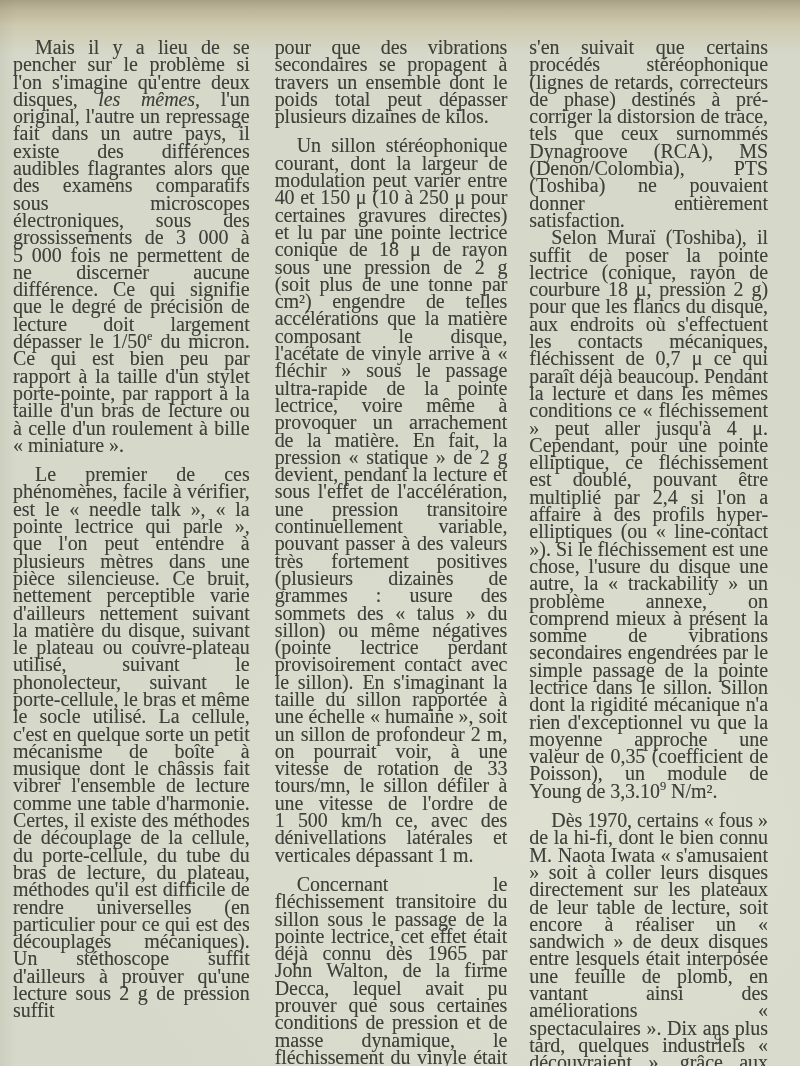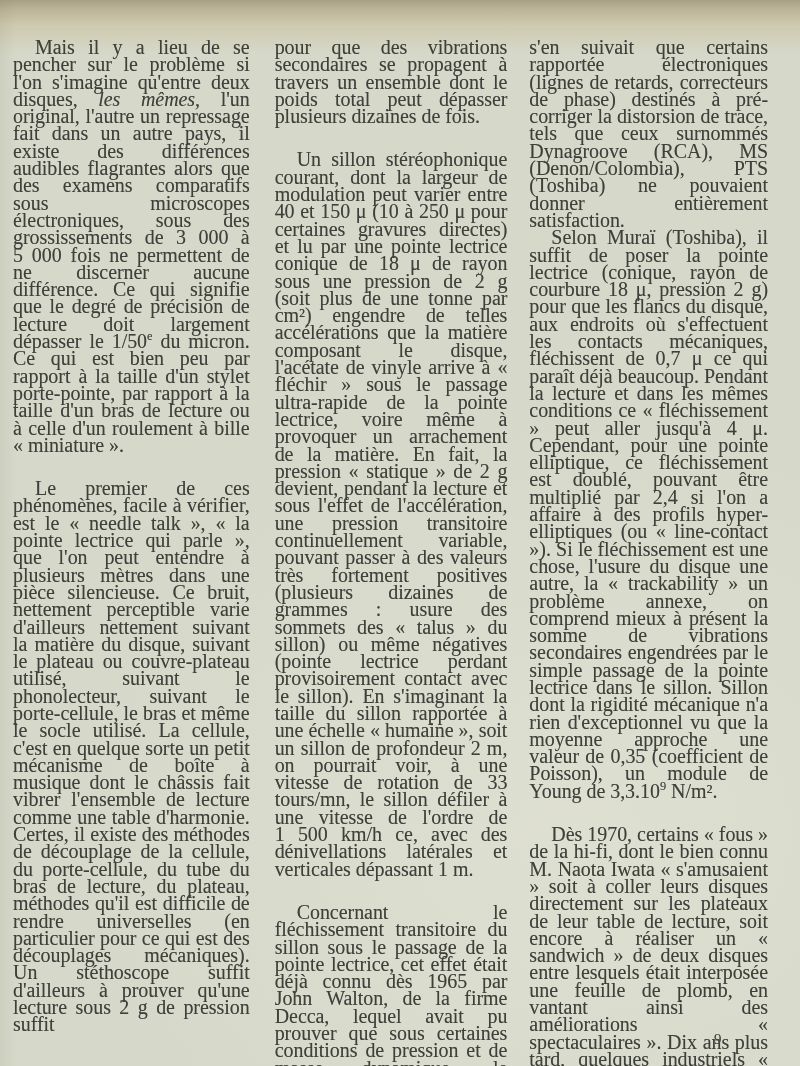--- a/index.html
+++ b/index.html
@@ -28,21 +28,21 @@
     letter-spacing: -0.05px;
     hyphens: auto;
     -webkit-hyphens: auto;
     text-shadow: 0 0 0.6px rgba(62,65,59,0.40);
   }
   .col-1 { width: 237px; }
   .col-2 { width: 233px; margin-left: 25px; }
   .col-3 { width: 239px; margin-left: 22px; }
   .para { margin: 0; text-indent: 22px; }
   .para.noindent { text-indent: 0; }
-  .para.spaced { margin-top: 26px; }
+  .para.spaced { margin-top: 12px; }
   .italic { font-style: italic; }
   sup.sp { font-size: 0.62em; vertical-align: super; line-height: 0; }
   .pageno {
     position: absolute;
     left: 714px;
     top: 1031px;
     font-size: 15px;
     color: #474a42;
     text-shadow: 0 0 0.6px rgba(62,65,59,0.40);
   }
@@ -53,27 +53,27 @@
 <div class="page">
 
   <div class="columns">
 
     <div class="col col-1">
       <p class="para"><span>Mais il y a lieu de se pencher sur le problème si l'on s'imagine qu'entre deux disques, </span><span class="italic">les mêmes,</span><span> l'un original, l'autre un repressage fait dans un autre pays, il existe des différences audibles flagrantes alors que des examens comparatifs sous microscopes électroniques, sous des grossissements de 3&nbsp;000 à 5&nbsp;000 fois ne permettent de ne discerner aucune différence. Ce qui signifie que le degré de précision de lecture doit largement dépasser le 1/50</span><sup class="sp">e</sup><span> du micron. Ce qui est bien peu par rapport à la taille d'un stylet porte-pointe, par rapport à la taille d'un bras de lecture ou à celle d'un roulement à bille « miniature ».</span></p>
       <p class="para spaced">Le premier de ces phénomènes, facile à vérifier, est le « needle talk », « la pointe lectrice qui parle », que l'on peut entendre à plusieurs mètres dans une pièce silencieuse. Ce bruit, nettement perceptible varie d'ailleurs nettement suivant la matière du disque, suivant le plateau ou couvre-plateau utilisé, suivant le phonolecteur, suivant le porte-cellule, le bras et même le socle utilisé. La cellule, c'est en quelque sorte un petit mécanisme de boîte à musique dont le châssis fait vibrer l'ensemble de lecture comme une table d'harmonie. Certes, il existe des méthodes de découplage de la cellule, du porte-cellule, du tube du bras de lecture, du plateau, méthodes qu'il est difficile de rendre universelles (en particulier pour ce qui est des découplages mécaniques). Un stéthoscope suffit d'ailleurs à prouver qu'une lecture sous 2 g de pression suffit</p>
     </div>
 
     <div class="col col-2">
-      <p class="para noindent">pour que des vibrations secondaires se propagent à travers un ensemble dont le poids total peut dépasser plusieurs dizaines de fois.</p>
+      <p class="para noindent">pour que des vibrations secondaires se propagent à travers un ensemble dont le poids total peut dépasser plusieurs dizaines de kilos.</p>
       <p class="para spaced">Un sillon stéréophonique courant, dont la largeur de modulation peut varier entre 40 et 150 μ (10 à 250 μ pour certaines gravures directes) et lu par une pointe lectrice conique de 18 μ de rayon sous une pression de 2 g (soit plus de une tonne par cm²) engendre de telles accélérations que la matière composant le disque, l'acétate de vinyle arrive à « fléchir » sous le passage ultra-rapide de la pointe lectrice, voire même à provoquer un arrachement de la matière. En fait, la pression « statique » de 2 g devient, pendant la lecture et sous l'effet de l'accélération, une pression transitoire continuellement variable, pouvant passer à des valeurs très fortement positives (plusieurs dizaines de grammes : usure des sommets des « talus » du sillon) ou même négatives (pointe lectrice perdant provisoirement contact avec le sillon). En s'imaginant la taille du sillon rapportée à une échelle « humaine », soit un sillon de profondeur 2 m, on pourrait voir, à une vitesse de rotation de 33 tours/mn, le sillon défiler à une vitesse de l'ordre de 1&nbsp;500 km/h ce, avec des dénivellations latérales et verticales dépassant 1 m.</p>
       <p class="para spaced">Concernant le fléchissement transitoire du sillon sous le passage de la pointe lectrice, cet effet était déjà connu dès 1965 par John Walton, de la firme Decca, lequel avait pu prouver que sous certaines conditions de pression et de masse dynamique, le fléchissement du vinyle était tel qu'il arrivait à en compenser en bonne partie la fameuse « distorsion de trace », due à la différence des profils du burin graveur et de la pointe lectrice. Il</p>
     </div>
 
     <div class="col col-3">
-      <p class="para noindent">s'en suivait que certains rapportée électroniques (lignes de retards, correcteurs de phase) destinés à pré-corriger la distorsion de trace, tels que ceux surnommés Dynagroove (RCA), MS (Denon/Colombia), PTS (Toshiba) ne pouvaient donner entièrement satisfaction.</p>
+      <p class="para noindent">s'en suivait que certains procédés stéréophonique (lignes de retards, correcteurs de phase) destinés à pré-corriger la distorsion de trace, tels que ceux surnommés Dynagroove (RCA), MS (Denon/Colombia), PTS (Toshiba) ne pouvaient donner entièrement satisfaction.</p>
       <p class="para"><span>Selon Muraï (Toshiba), il suffit de poser la pointe lectrice (conique, rayon de courbure 18 μ, pression 2 g) pour que les flancs du disque, aux endroits où s'effectuent les contacts mécaniques, fléchissent de 0,7 μ ce qui paraît déjà beaucoup. Pendant la lecture et dans les mêmes conditions ce « fléchissement » peut aller jusqu'à 4 μ. Cependant, pour une pointe elliptique, ce fléchissement est doublé, pouvant être multiplié par 2,4 si l'on a affaire à des profils hyper-elliptiques (ou « line-contact »). Si le fléchissement est une chose, l'usure du disque une autre, la « trackability » un problème annexe, on comprend mieux à présent la somme de vibrations secondaires engendrées par le simple passage de la pointe lectrice dans le sillon. Sillon dont la rigidité mécanique n'a rien d'exceptionnel vu que la moyenne approche une valeur de 0,35 (coefficient de Poisson), un module de Young de 3,3.10</span><sup class="sp">9</sup><span> N/m².</span></p>
       <p class="para spaced">Dès 1970, certains « fous » de la hi-fi, dont le bien connu M. Naota Iwata « s'amusaient » soit à coller leurs disques directement sur les plateaux de leur table de lecture, soit encore à réaliser un « sandwich » de deux disques entre lesquels était interposée une feuille de plomb, en vantant ainsi des améliorations « spectaculaires ». Dix ans plus tard, quelques industriels « découvraient », grâce aux interféromètres à rayon laser (figure 1) que dès 1 kHz, un disque courant n'avait rien de bien rigide, ce qui donna naissance</p>
     </div>
 
   </div>
 
   <div class="pageno">9</div>
 
 </div>
 

